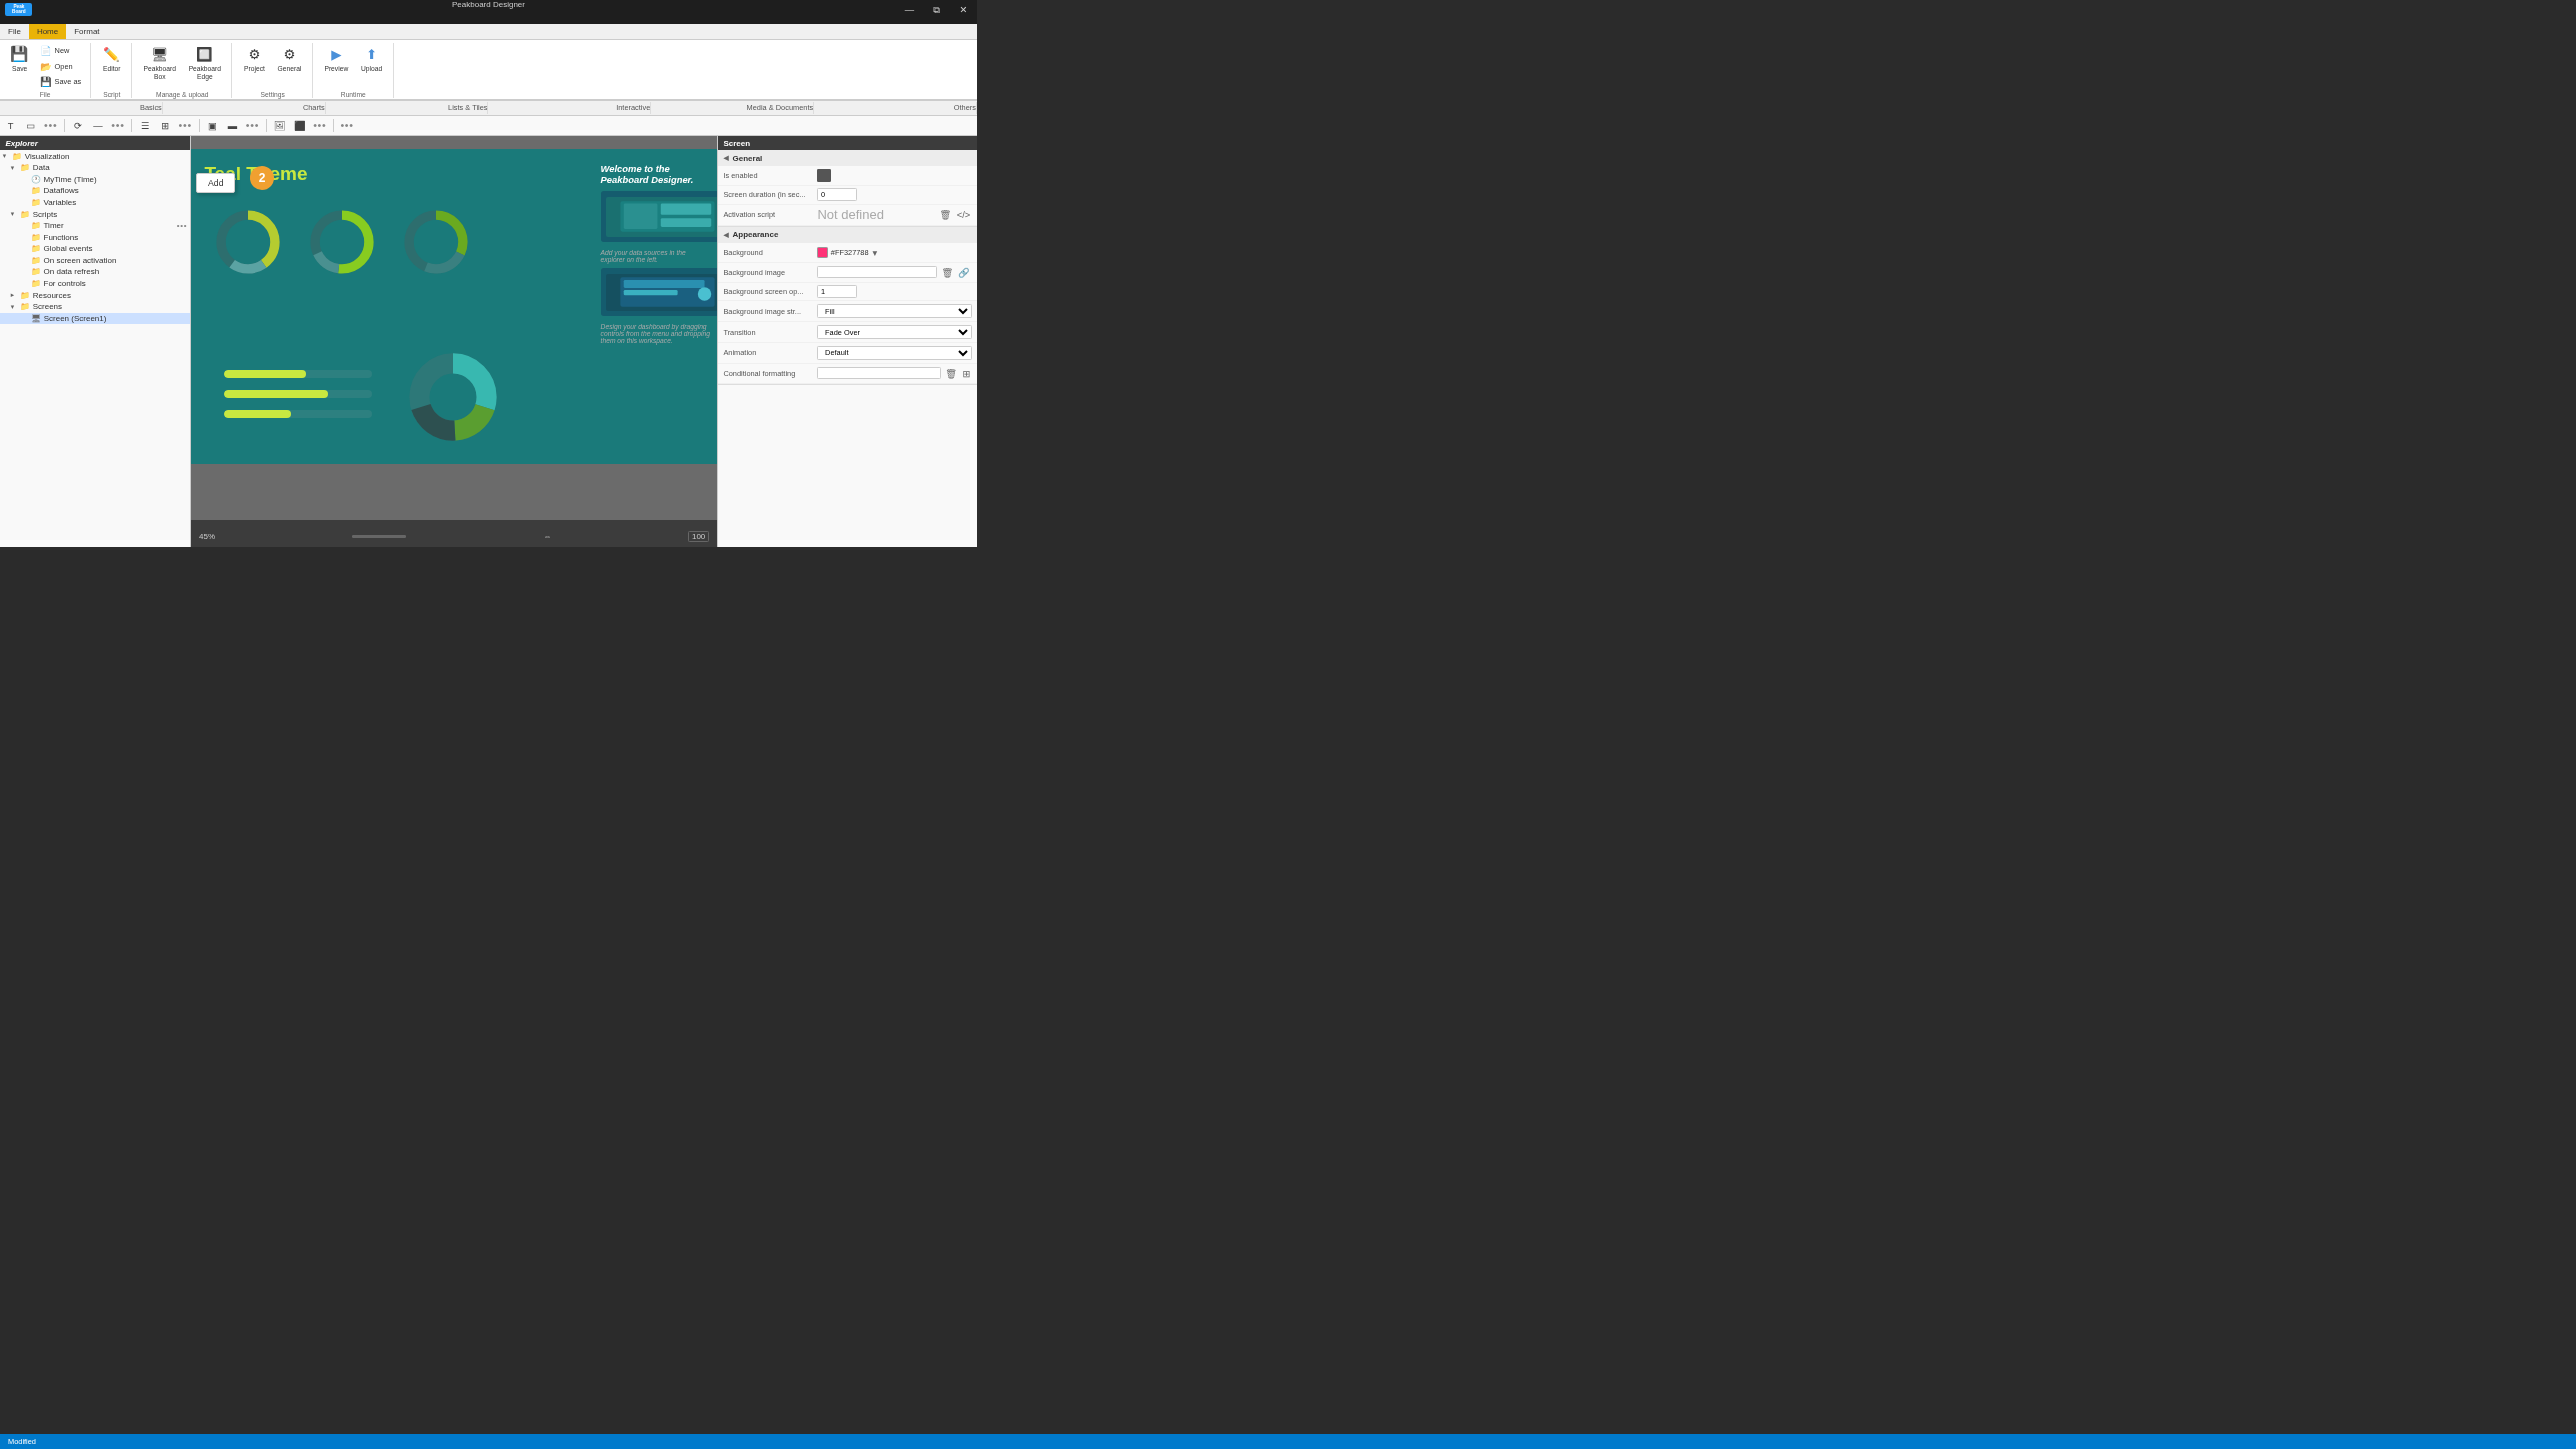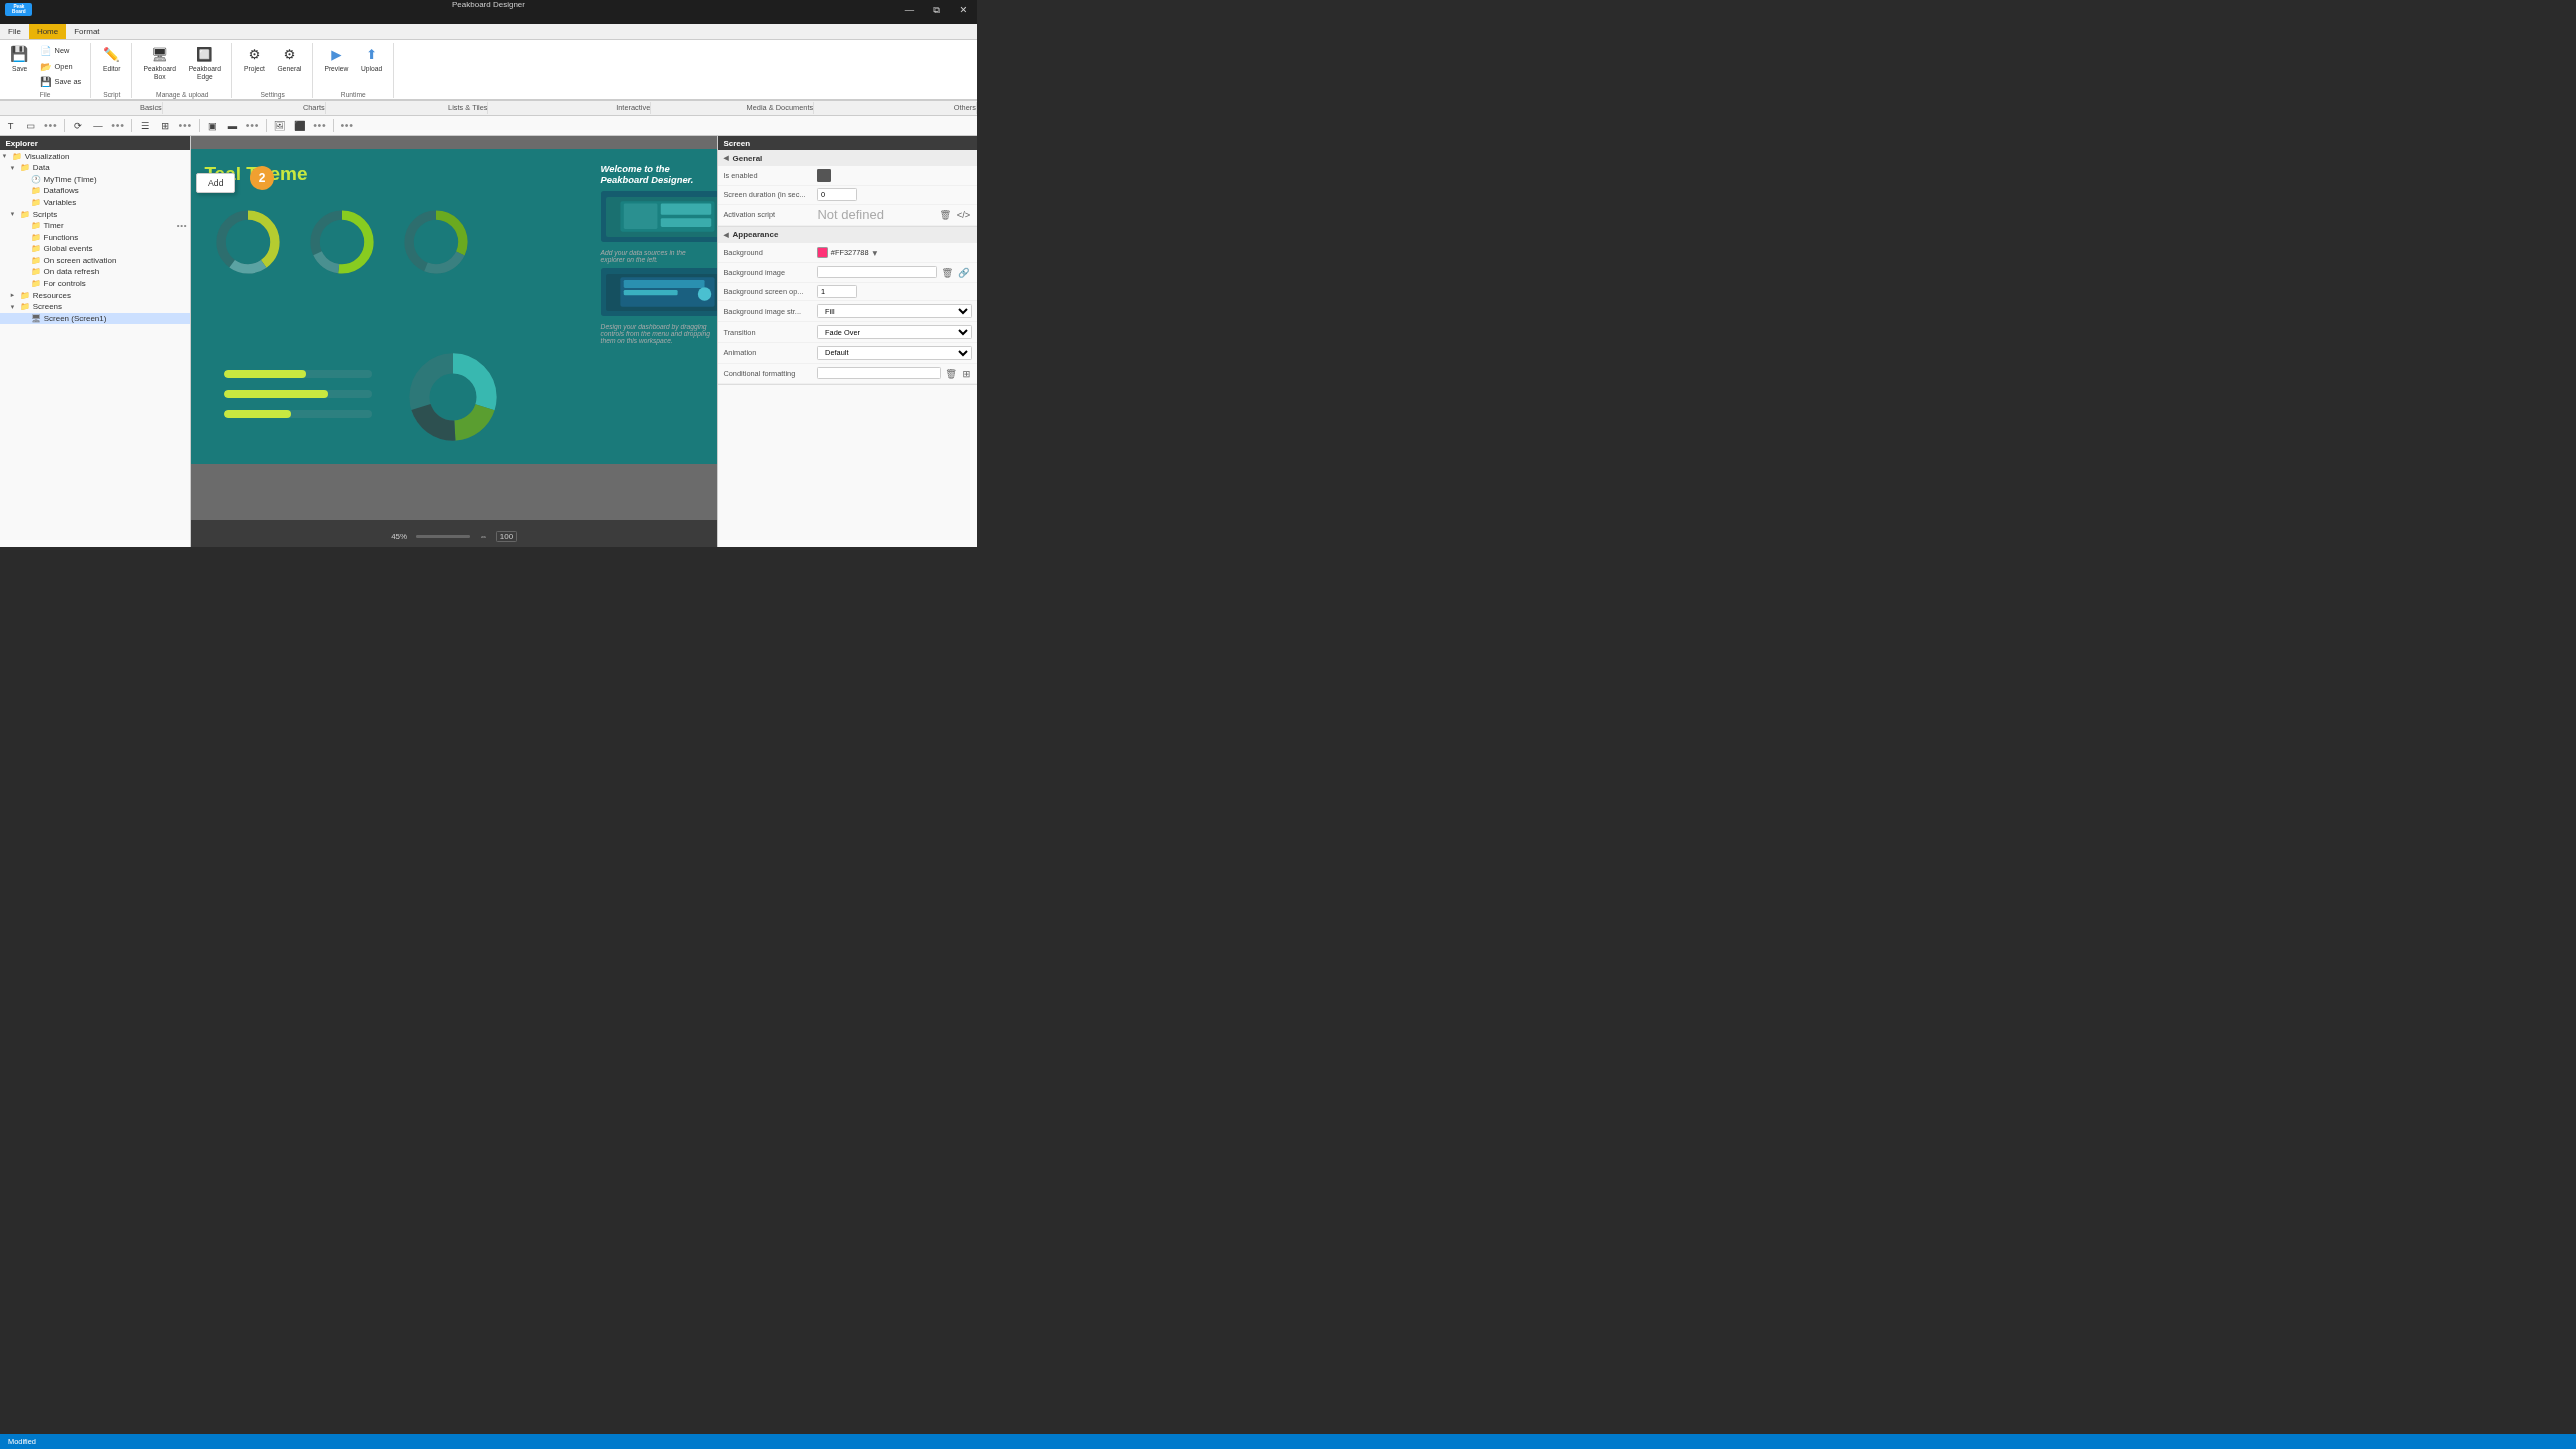--- a/index.html
+++ b/index.html
@@ -36,21 +36,21 @@
     .toolbar-cat { flex: 1; text-align: right; color: #555; padding: 1.3px 0; border-right: 0.7px solid #ddd; }
     #toolbar-items { background: #f9f9f9; height: 20px; display: flex; align-items: center; border-bottom: 0.7px solid #ccc; padding: 0 2.7px; gap: 4px; }
     .toolbar-icon { display: flex; align-items: center; justify-content: center; width: 16px; height: 16px; cursor: pointer; border: 0.7px solid transparent; border-radius: 1.3px; font-size: 9.4px; color: #444; }
     .toolbar-sep { width: 0.7px; height: 13.4px; background: #ccc; margin: 0 1.3px; }
 
     
     #main { display: flex; height: calc(547px - 19px - 16px - 46px - 14.8px - 20px - 14.8px); }
 
     
     #explorer { width: 191px; background: #f9f9f9; border-right: 0.7px solid #ccc; display: flex; flex-direction: column; overflow-y: auto; }
-    #explorer-title { background: #3c3c3c; color: white; padding: 2.7px 5.4px; font-size: 8px; font-weight: bold; }
+    #explorer-title { background: #3c3c3c; color: white; padding: 2.7px 5.4px; font-size: 8px; font-weight: bold; font-style: italic; }
     .tree-item { display: flex; align-items: center; gap: 2.7px; padding: 1.3px 2.7px; cursor: pointer; font-size: 8px; }
     .tree-item.selected { background: #cce0ff; }
     .tree-indent-1 { padding-left: 10.7px; }
     .tree-indent-2 { padding-left: 21.5px; }
     .tree-icon { font-size: 8px; color: #666; }
     .tree-folder-icon { color: #e8b84b; }
     .tree-arrow { font-size: 6.7px; color: #666; width: 6.7px; }
 
     
     #canvas-area { flex: 1; background: #6b6b6b; position: relative; overflow: hidden; display: flex; flex-direction: column; }
@@ -61,21 +61,21 @@
     .bar-section { padding: 6.7px 20px; width: 188px; }
     .bar-item { margin-bottom: 12px; }
     .bar-track { height: 8px; background: #2d8080; border-radius: 4px; position: relative; overflow: hidden; }
     .bar-fill-1 { height: 100%; background: #c8e840; border-radius: 4px; width: 55%; }
     .bar-fill-2 { height: 100%; background: #c8e840; border-radius: 4px; width: 70%; }
     .bar-fill-3 { height: 100%; background: #c8e840; border-radius: 4px; width: 45%; }
     .welcome-box { position: absolute; right: 13.4px; top: 13.4px; width: 134px; font-style: italic; }
     .welcome-text { color: white; font-weight: bold; font-size: 9.4px; margin-bottom: 6.7px; }
     .welcome-sub { color: #ccc; font-size: 7.4px; margin-bottom: 6.7px; }
     .preview-box { background: #155c6e; border-radius: 2.7px; padding: 5.4px; margin-bottom: 6.7px; }
-    .canvas-statusbar { background: #3c3c3c; height: 20px; display: flex; align-items: center; justify-content: center; padding: 16px 8px; gap: 9px; font-size: 8px; color: #ccc; margin-top: auto; }
+    .canvas-statusbar { background: #3c3c3c; height: 20px; display: flex; align-items: center; justify-content: space-between; padding: 16px 8px; gap: 9px; font-size: 8px; color: #ccc; margin-top: auto; }
     .zoom-slider { width: 54px; height: 2.7px; background: #666; border-radius: 1.3px; cursor: pointer; }
 
     
     #properties { width: 260px; background: #f9f9f9; border-left: 0.7px solid #ccc; overflow-y: auto; }
     #properties-title { background: #3c3c3c; color: white; padding: 2.7px 5.4px; font-size: 8px; font-weight: bold; }
     .prop-section { border-bottom: 0.7px solid #ddd; }
     .prop-section-header { display: flex; align-items: center; gap: 4px; padding: 3.4px 5.4px; background: #ececec; cursor: pointer; font-size: 8px; font-weight: bold; }
     .prop-section-header .arrow { font-size: 6.7px; color: #666; }
     .prop-row { display: flex; align-items: center; padding: 2.7px 5.4px; border-bottom: 0.7px solid #f0f0f0; min-height: 17.4px; }
     .prop-label { flex: 0 0 94px; font-size: 7.4px; color: #555; }

